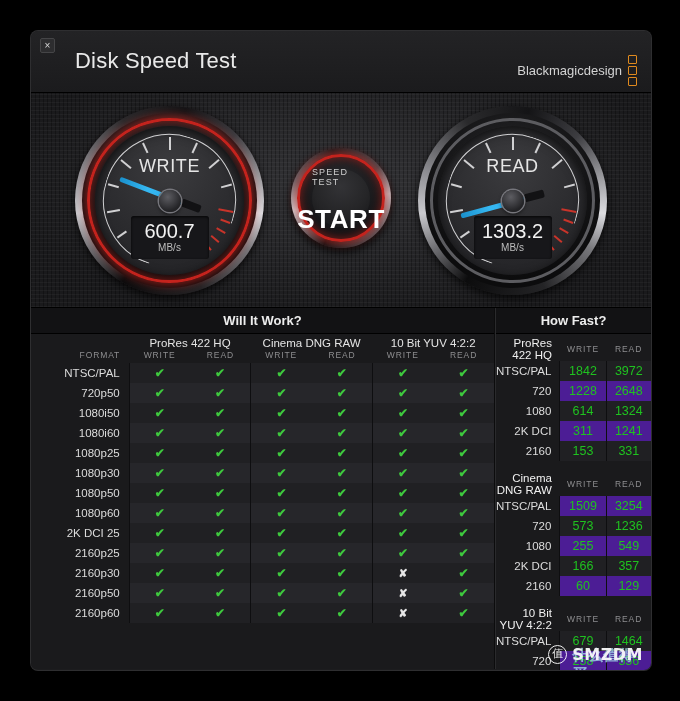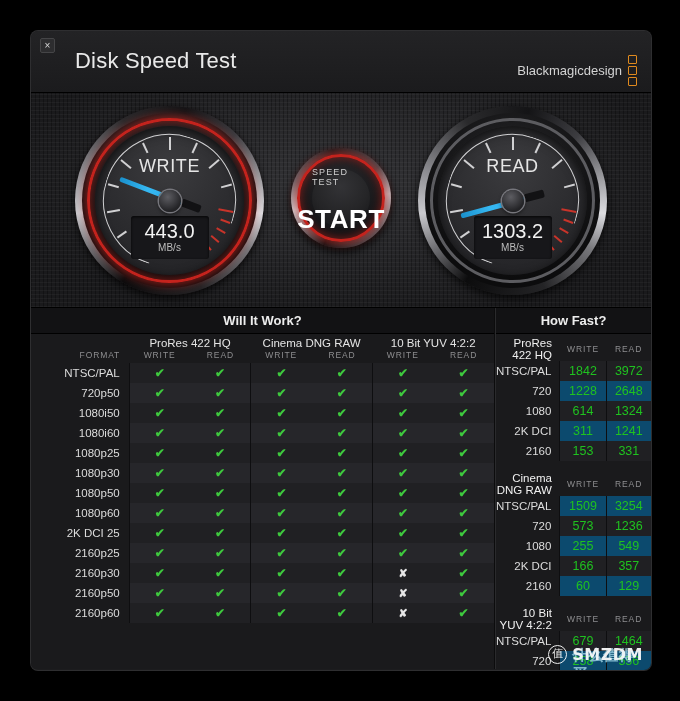--- a/index.html
+++ b/index.html
@@ -372,21 +372,21 @@
     color: #dcdcdc;
   }
   #hf-table td.num {
     text-align: center;
     font-size: 12.5px;
     color: #1fc21f;
     width: 56px;
     border-left: 1px solid #0e0e10;
   }
   #hf-table tr.d td.num { background: #202023; }
-  #hf-table tr.l td.num { background: #0c4a6e; }
+  #hf-table tr.l td.num { background: #4c1d95; }
   #hf-table tr.spacer td { height: 11px; }
 
   
   #watermark {
     position: absolute;
     right: 8px; bottom: 6px;
     display: flex;
     align-items: center;
     gap: 5px;
     opacity: .93;
@@ -462,21 +462,21 @@
             <div class="tick red" style="transform: rotate(110deg);"></div>
             <div class="tick red" style="transform: rotate(120deg);"></div>
             <div class="tick red" style="transform: rotate(130deg);"></div>
             <div class="tick red" style="transform: rotate(140deg);"></div>
             <div class="tick red" style="transform: rotate(150deg);"></div>
           </div>
         <div class="gauge-label">WRITE</div>
         <div class="needle" id="needle-write" style="transform: rotate(201deg);"></div>
         <div class="hub"></div>
         <div class="readout">
-          <span class="val">443.0</span>
+          <span class="val">600.7</span>
           <span class="unit">MB/s</span>
         </div>
       </div>
     </div>
 
     <div id="start-wrap">
       <div id="settings-button">
         <svg width="13" height="13" viewBox="0 0 24 24">
           <path fill="#b9b9bb" d="M12 8.2a3.8 3.8 0 1 0 0 7.6 3.8 3.8 0 0 0 0-7.6zm0 5.9a2.1 2.1 0 1 1 0-4.2 2.1 2.1 0 0 1 0 4.2z"></path>
           <path fill="#b9b9bb" d="M20.6 13.6l-.1-3.2-2.2-.4a6.7 6.7 0 0 0-.7-1.7l1.3-1.8-2.3-2.3-1.8 1.3a6.7 6.7 0 0 0-1.7-.7L12.7 2h-3.2l-.4 2.8c-.6.1-1.2.4-1.7.7L5.6 4.2 3.3 6.5l1.3 1.8c-.3.5-.6 1.1-.7 1.7l-2.2.4v3.2l2.2.4c.1.6.4 1.2.7 1.7l-1.3 1.8 2.3 2.3 1.8-1.3c.5.3 1.1.6 1.7.7l.4 2.8h3.2l.4-2.8c.6-.1 1.2-.4 1.7-.7l1.8 1.3 2.3-2.3-1.3-1.8c.3-.5.6-1.1.7-1.7l2.2-.4z" opacity=".55"></path>

